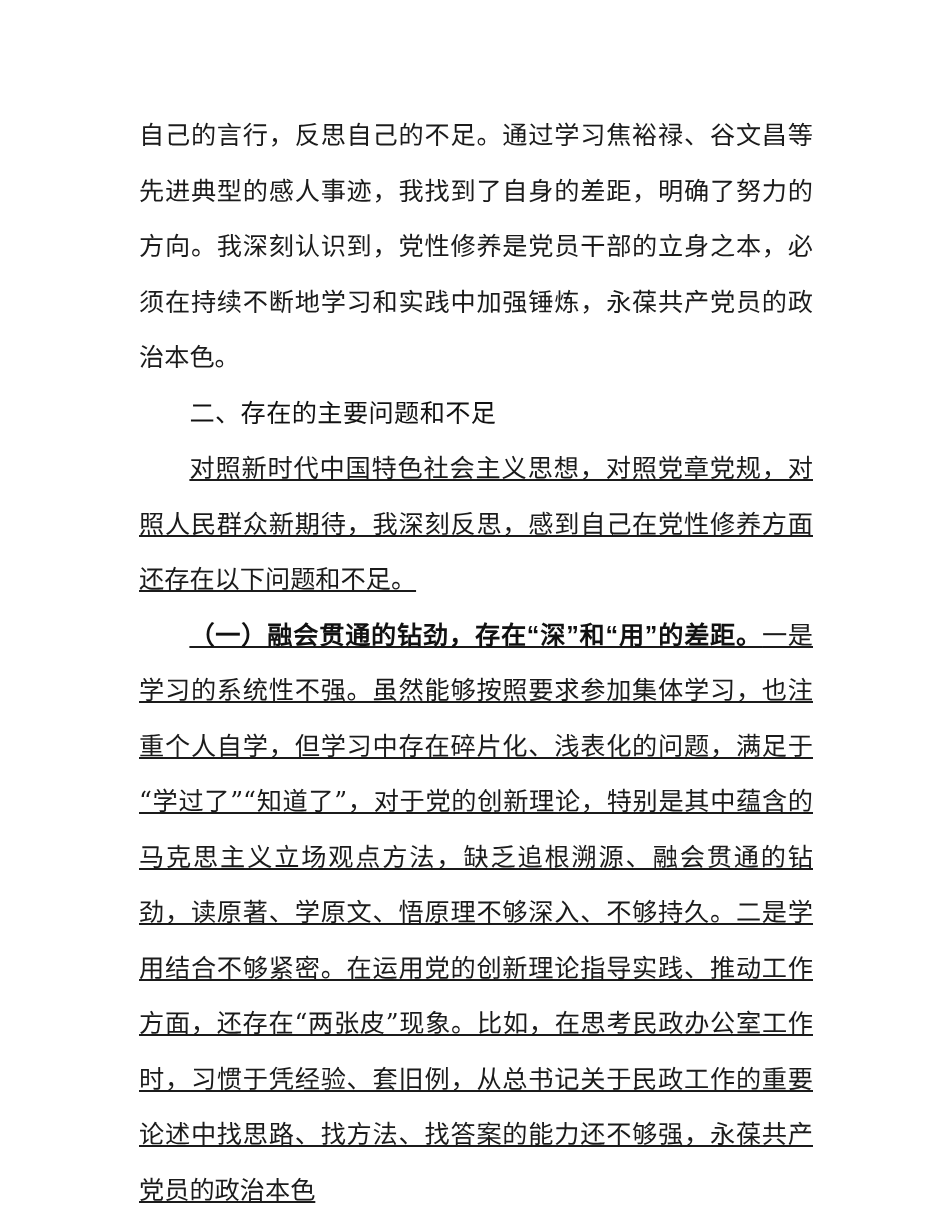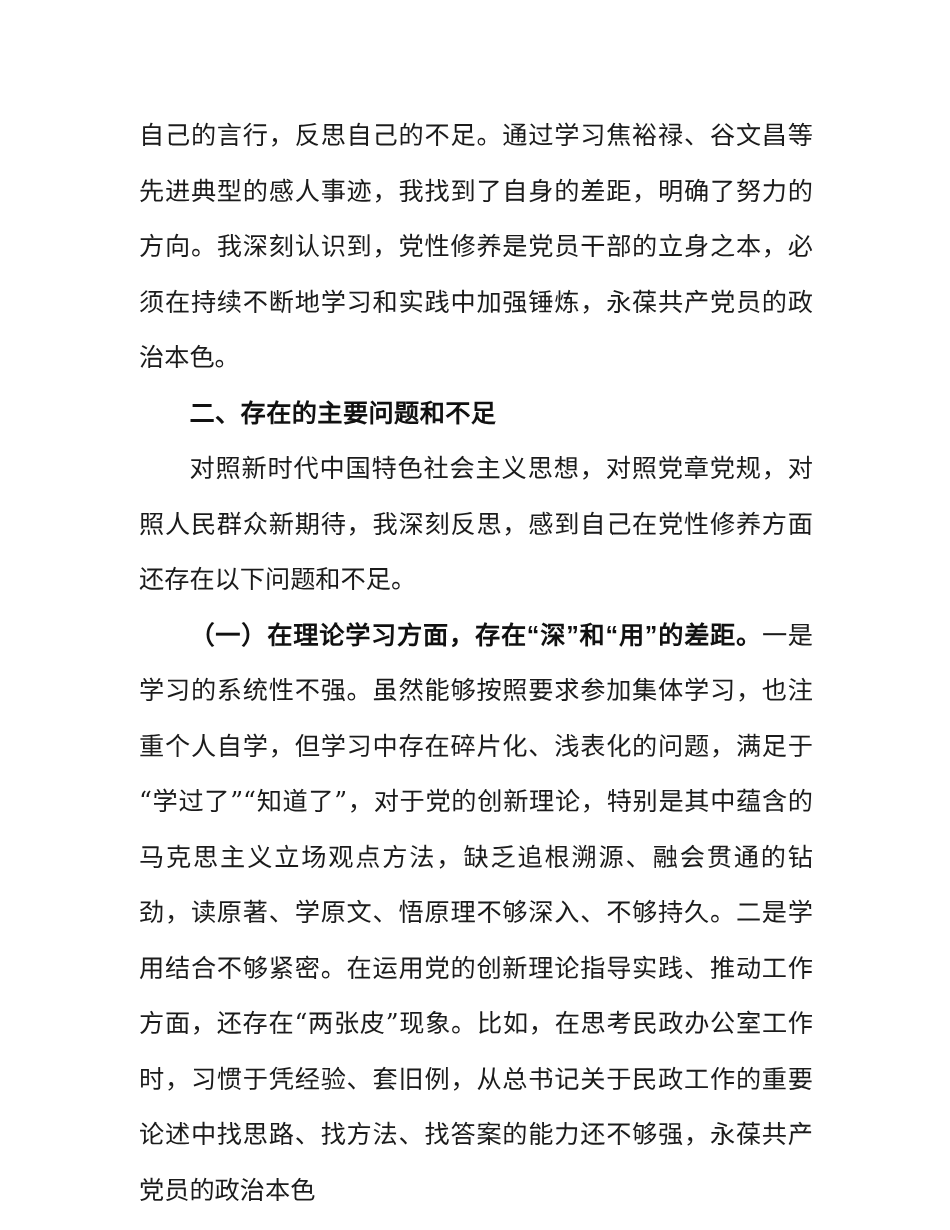--- a/index.html
+++ b/index.html
@@ -39,28 +39,29 @@
     word-break: break-all;
     -webkit-font-smoothing: antialiased;
   }
 
   .para.continuation {
     text-indent: 0;
   }
 
   .para.indent2 {
     text-indent: 2em;
+    text-decoration: underline;
   }
 
   
   .heading {
     font-family: "Liberation Sans", "DejaVu Sans", sans-serif;
     font-size: 25.2px;
     line-height: 55.5px;
-    font-weight: bold;
+    font-weight: normal;
     color: #111111;
     text-indent: 2em;
     margin: 0;
     letter-spacing: 0.4px;
   }
 
   .lead-bold {
     font-family: "Liberation Sans", "DejaVu Sans", sans-serif;
     font-weight: bold;
     color: #111111;
@@ -84,19 +85,19 @@
     <p class="para continuation">自己的言行，反思自己的不足。通过学习焦裕禄、谷文昌等先进典型的感人事迹，我找到了自身的差距，明确了努力的方向。我深刻认识到，党性修养是党员干部的立身之本，必须在持续不断地学习和实践中加强锤炼，永葆共产党员的政治本色。</p>
 
     <div class="gap-before-heading"></div>
 
     <h2 class="heading">二、存在的主要问题和不足</h2>
 
     <div class="gap-after-heading"></div>
 
     <p class="para indent2">对照新时代中国特色社会主义思想，对照党章党规，对照人民群众新期待，我深刻反思，感到自己在党性修养方面还存在以下问题和不足。</p>
 
-    <p class="para indent2"><span class="lead-bold">（一）在理论学习方面，存在“深”和“用”的差距。</span><span>一是学习的系统性不强。虽然能够按照要求参加集体学习，也注重个人自学，但学习中存在碎片化、浅表化的问题，满足于“学过了”“知道了”，对于党的创新理论，特别是其中蕴含的马克思主义立场观点方法，缺乏追根溯源、融会贯通的钻劲，读原著、学原文、悟原理不够深入、不够持久。二是学用结合不够紧密。在运用党的创新理论指导实践、推动工作方面，还存在“两张皮”现象。比如，在思考民政办公室工作时，习惯于凭经验、套旧例，从总书记关于民政工作的重要论述中找思路、找方法、找答案的能力还不够强，永葆共产党员的政治本色</span></p>
+    <p class="para indent2"><span class="lead-bold">（一）融会贯通的钻劲，存在“深”和“用”的差距。</span><span>一是学习的系统性不强。虽然能够按照要求参加集体学习，也注重个人自学，但学习中存在碎片化、浅表化的问题，满足于“学过了”“知道了”，对于党的创新理论，特别是其中蕴含的马克思主义立场观点方法，缺乏追根溯源、融会贯通的钻劲，读原著、学原文、悟原理不够深入、不够持久。二是学用结合不够紧密。在运用党的创新理论指导实践、推动工作方面，还存在“两张皮”现象。比如，在思考民政办公室工作时，习惯于凭经验、套旧例，从总书记关于民政工作的重要论述中找思路、找方法、找答案的能力还不够强，永葆共产党员的政治本色</span></p>
 
     <div class="blank-tail"></div>
 
   </div>
 
 </div>
 
 </body></html>

